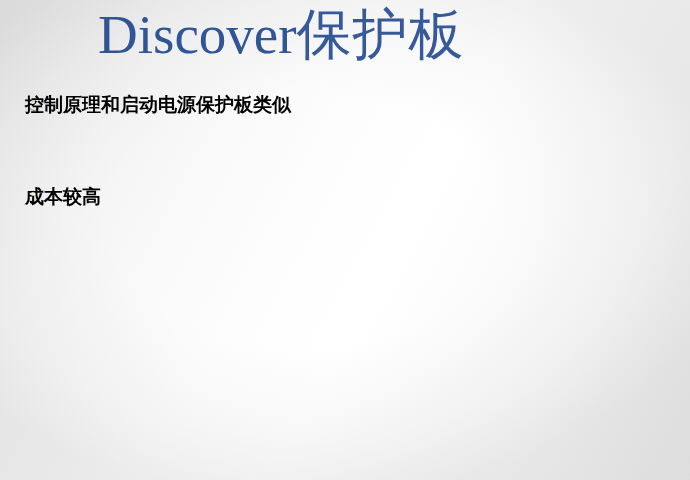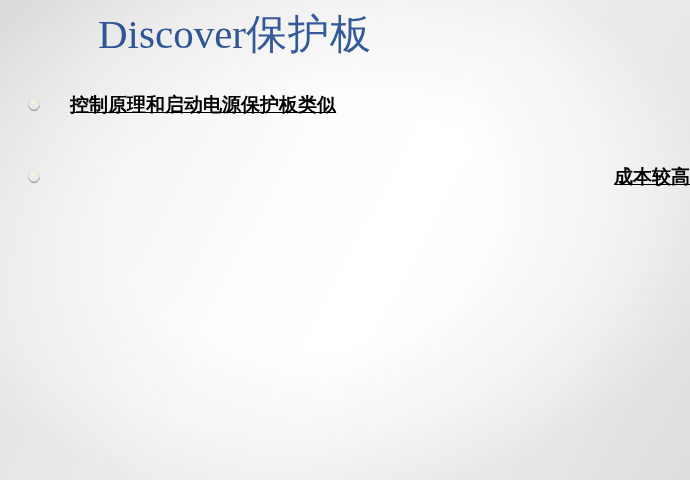--- a/index.html
+++ b/index.html
@@ -44,21 +44,21 @@
   }
 
   
   #title {
     position: absolute;
     left: 98px;
     top: 6px;
     height: 56px;
     line-height: 56px;
     white-space: nowrap;
-    font-size: 41px;
+    font-size: 55px;
     color: #2f5596;
     letter-spacing: 0px;
   }
   #title .latin {
     font-family: "Liberation Serif", "DejaVu Serif", serif;
     font-weight: 400;
   }
   #title .cjk {
     font-family: "DejaVu Serif", "Liberation Serif", serif;
     font-weight: 400;
@@ -70,27 +70,26 @@
   #body-list {
     position: absolute;
     left: 0;
     top: 84px;
     width: 690px;
   }
 
   .bullet-row {
     position: relative;
     min-height: 30px;
-    padding-left: 70px;
+    padding-left: 25px;
     box-sizing: border-box;
-    text-decoration: underline;
   }
   .bullet-row.row-0 { margin-top: 6px; }
   .bullet-row.row-1 { margin-top: 66px; }
-  .bullet-row.row-2 { margin-top: 42px; text-align: right; }
+  .bullet-row.row-2 { margin-top: 62px; }
 
   
   .bullet-marker {
     position: absolute;
     left: 28px;
     top: 8px;
     width: 12px;
     height: 13px;
     border-radius: 50%;
     background:

